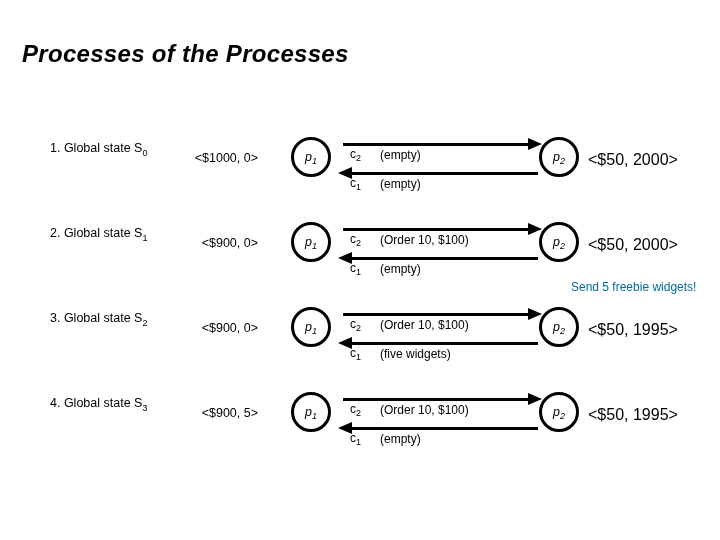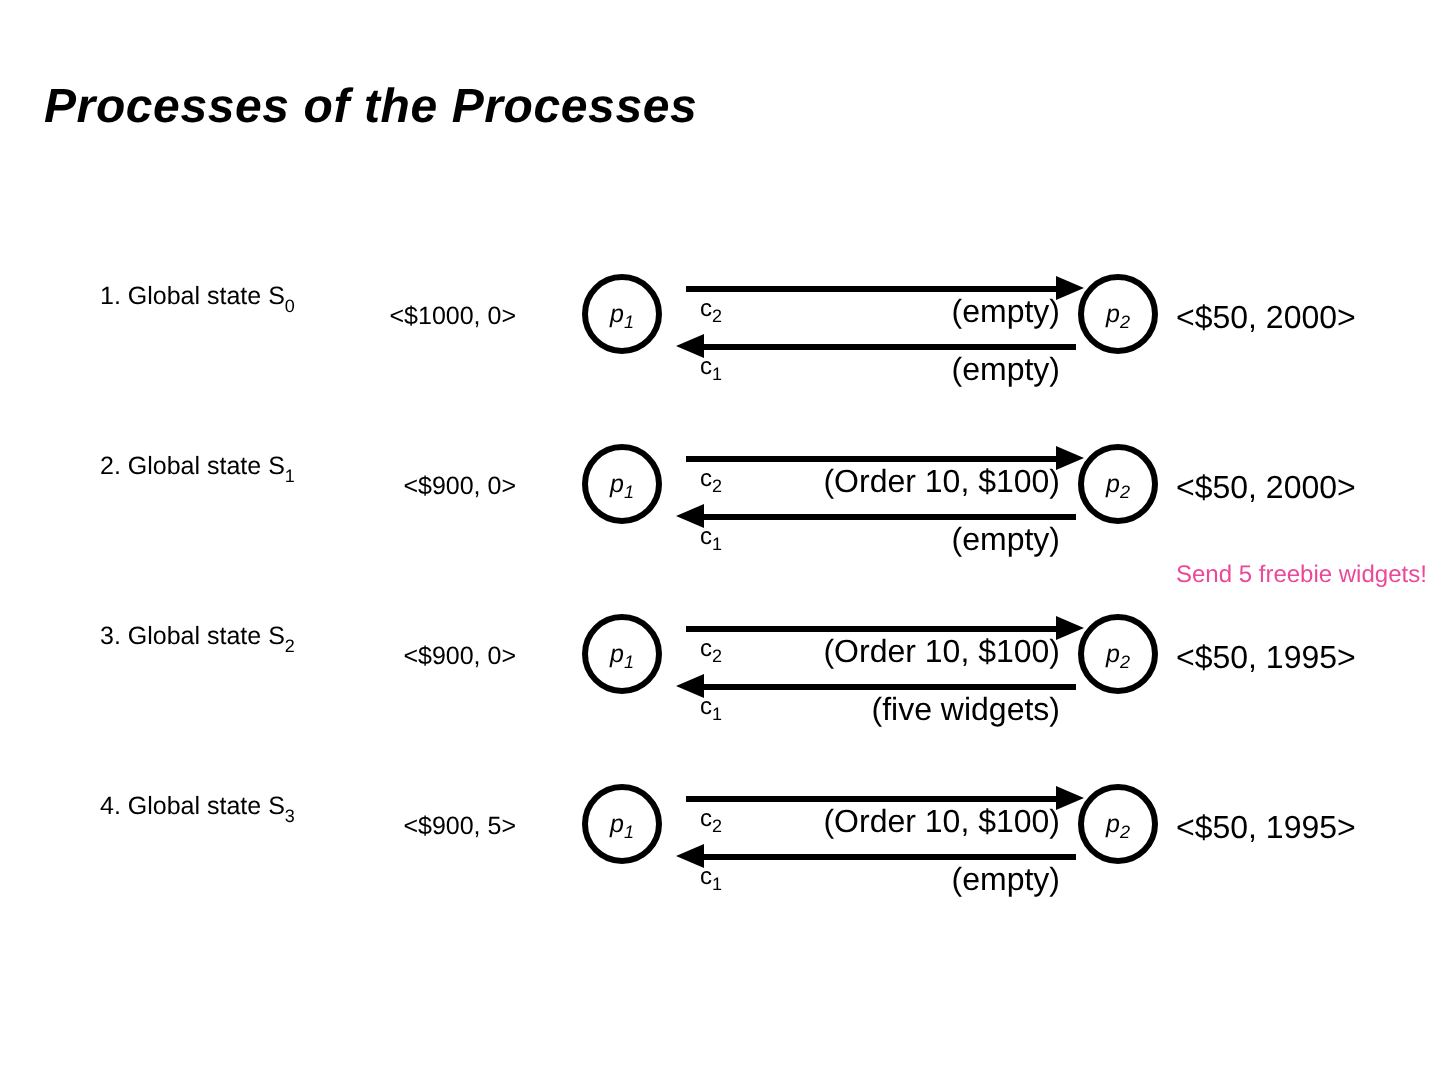--- a/index.html
+++ b/index.html
@@ -127,36 +127,35 @@
   .chan-name .sub {
     font-size: 9px;
     vertical-align: -3px;
   }
   .cname-c2 { left: 350px; top: 11px; }
   .cname-c1 { left: 350px; top: 40px; }
 
   
   .chan-content {
     position: absolute;
-    font-size: 16px;
-    white-space: nowrap;
-    text-align: right;
+    font-size: 12px;
+    white-space: nowrap;
+    text-align: left;
   }
   .content-top    { left: 380px; width: 150px; top: 12px; }
   .content-bottom { left: 380px; width: 150px; top: 41px; }
 
   
   #freebie-note {
     position: absolute;
     left: 571px;
     top: 280px;
     font-size: 12px;
-    color: #ec4899;
-    white-space: nowrap;
-    margin-left: 17px;
+    color: #0369a1;
+    white-space: nowrap;
   }
 </style>
 </head>
 <body>
 
 <div id="slide-title">Processes of the Processes</div>
 
 <div class="state-row" style="top:136px">
   <div class="row-label">
     <span>1. Global state S</span><span class="sub">0</span>

